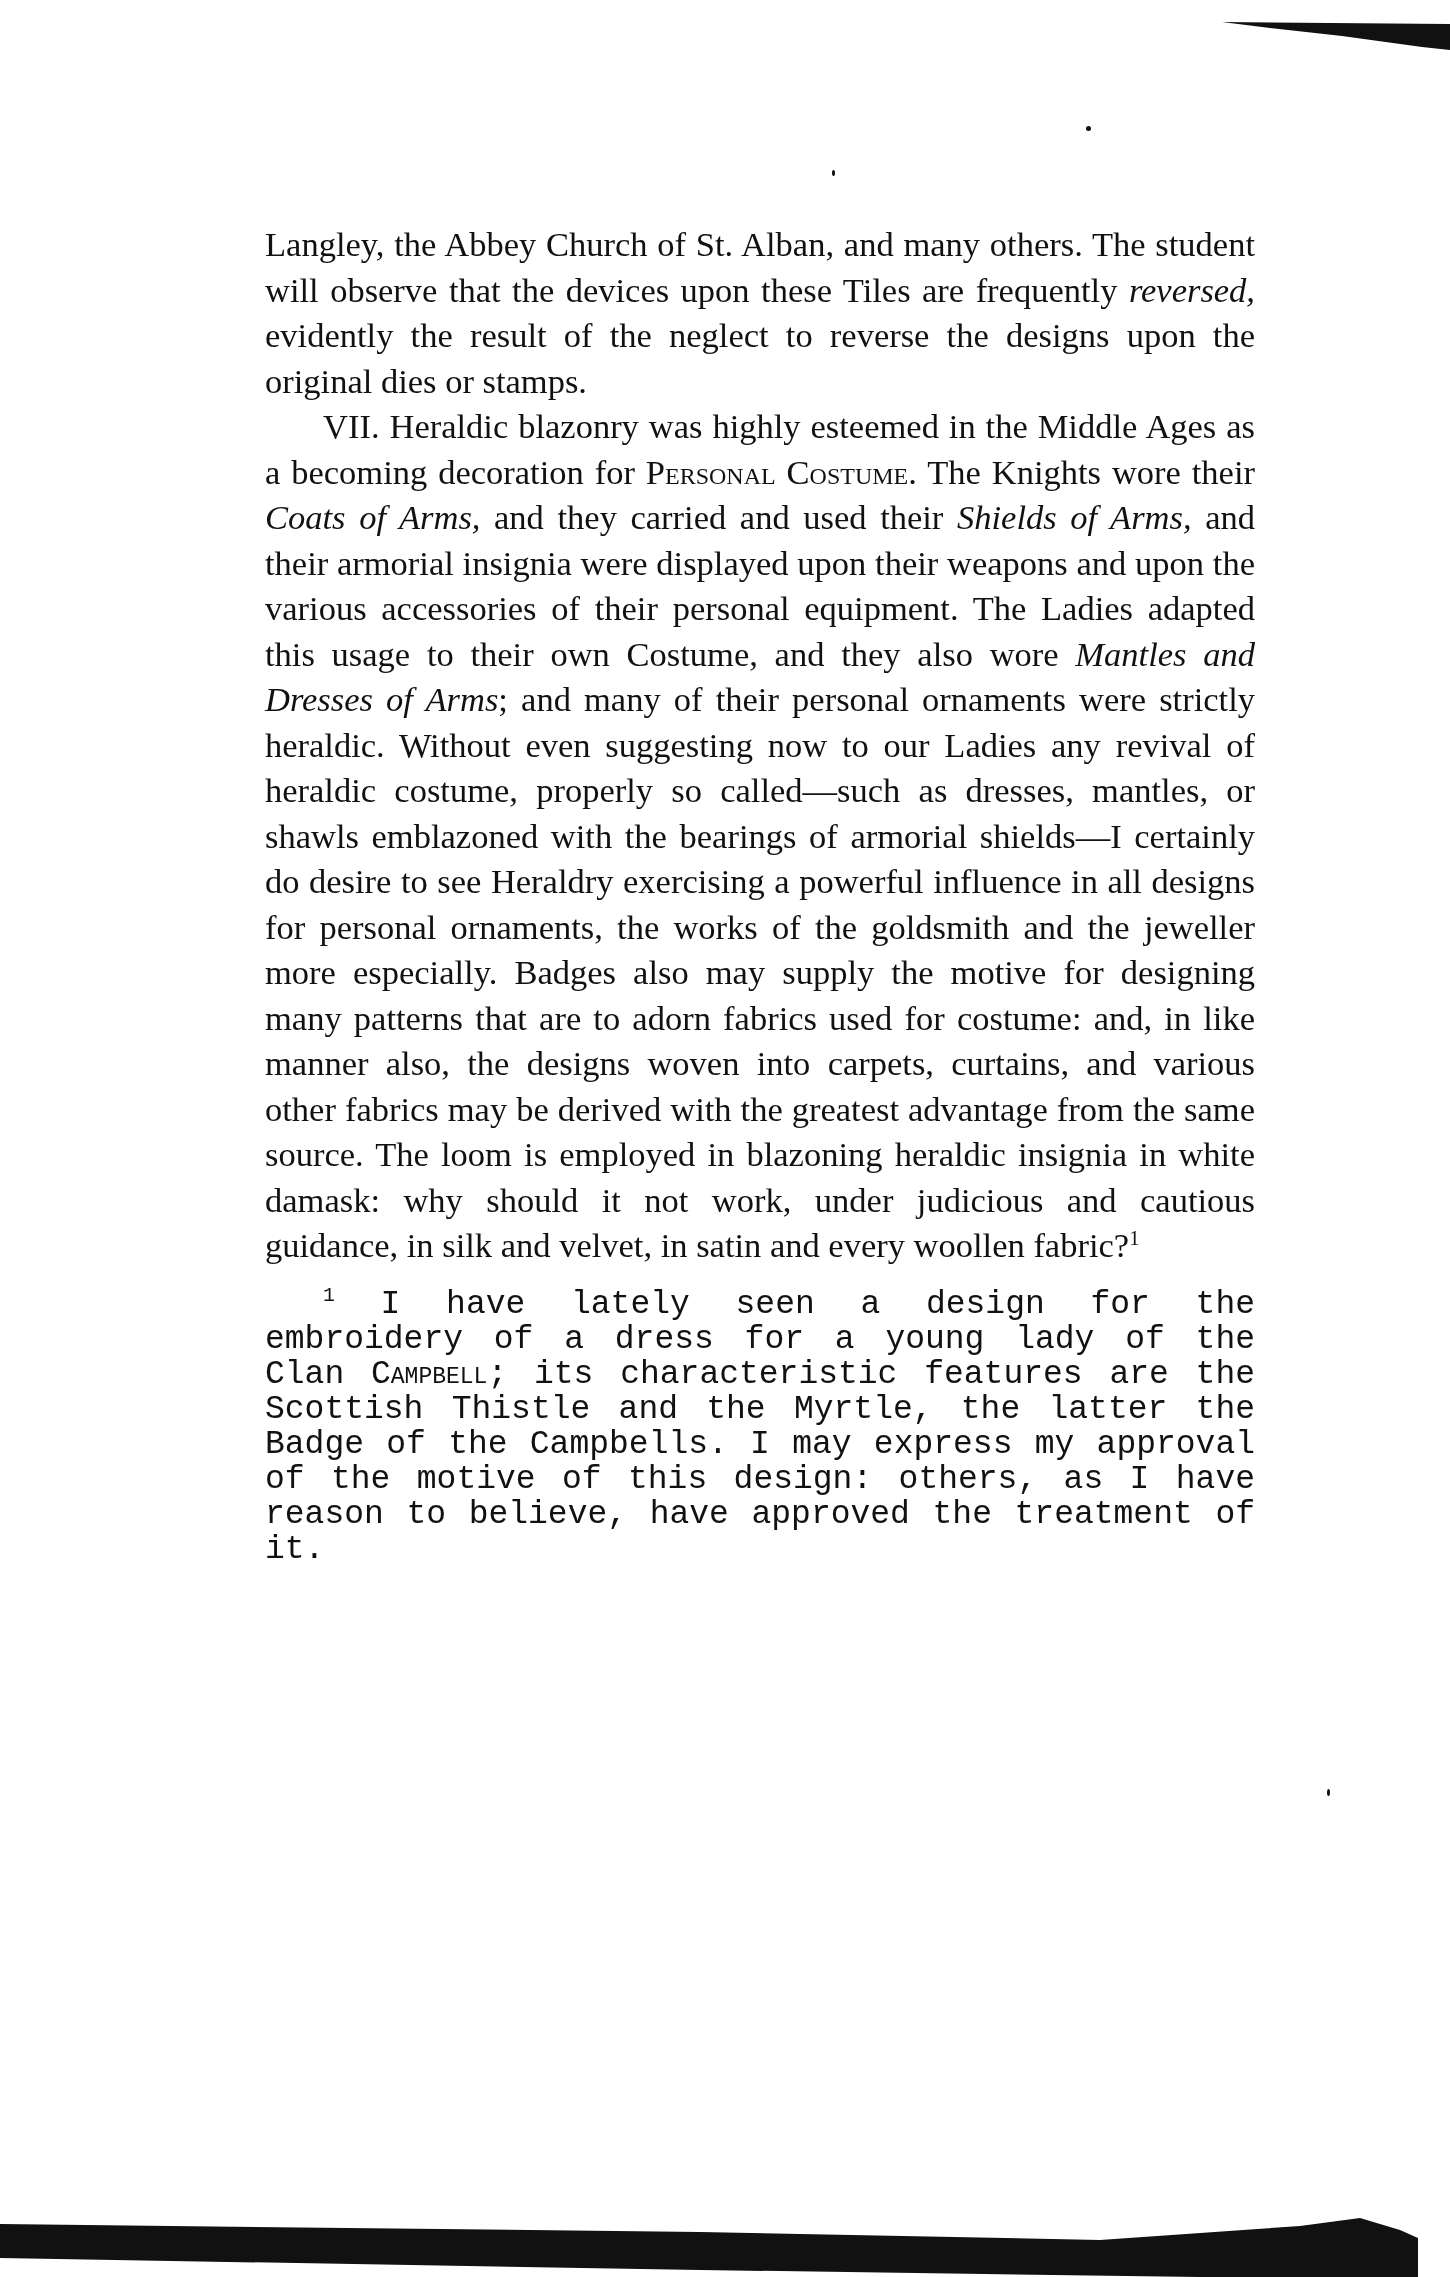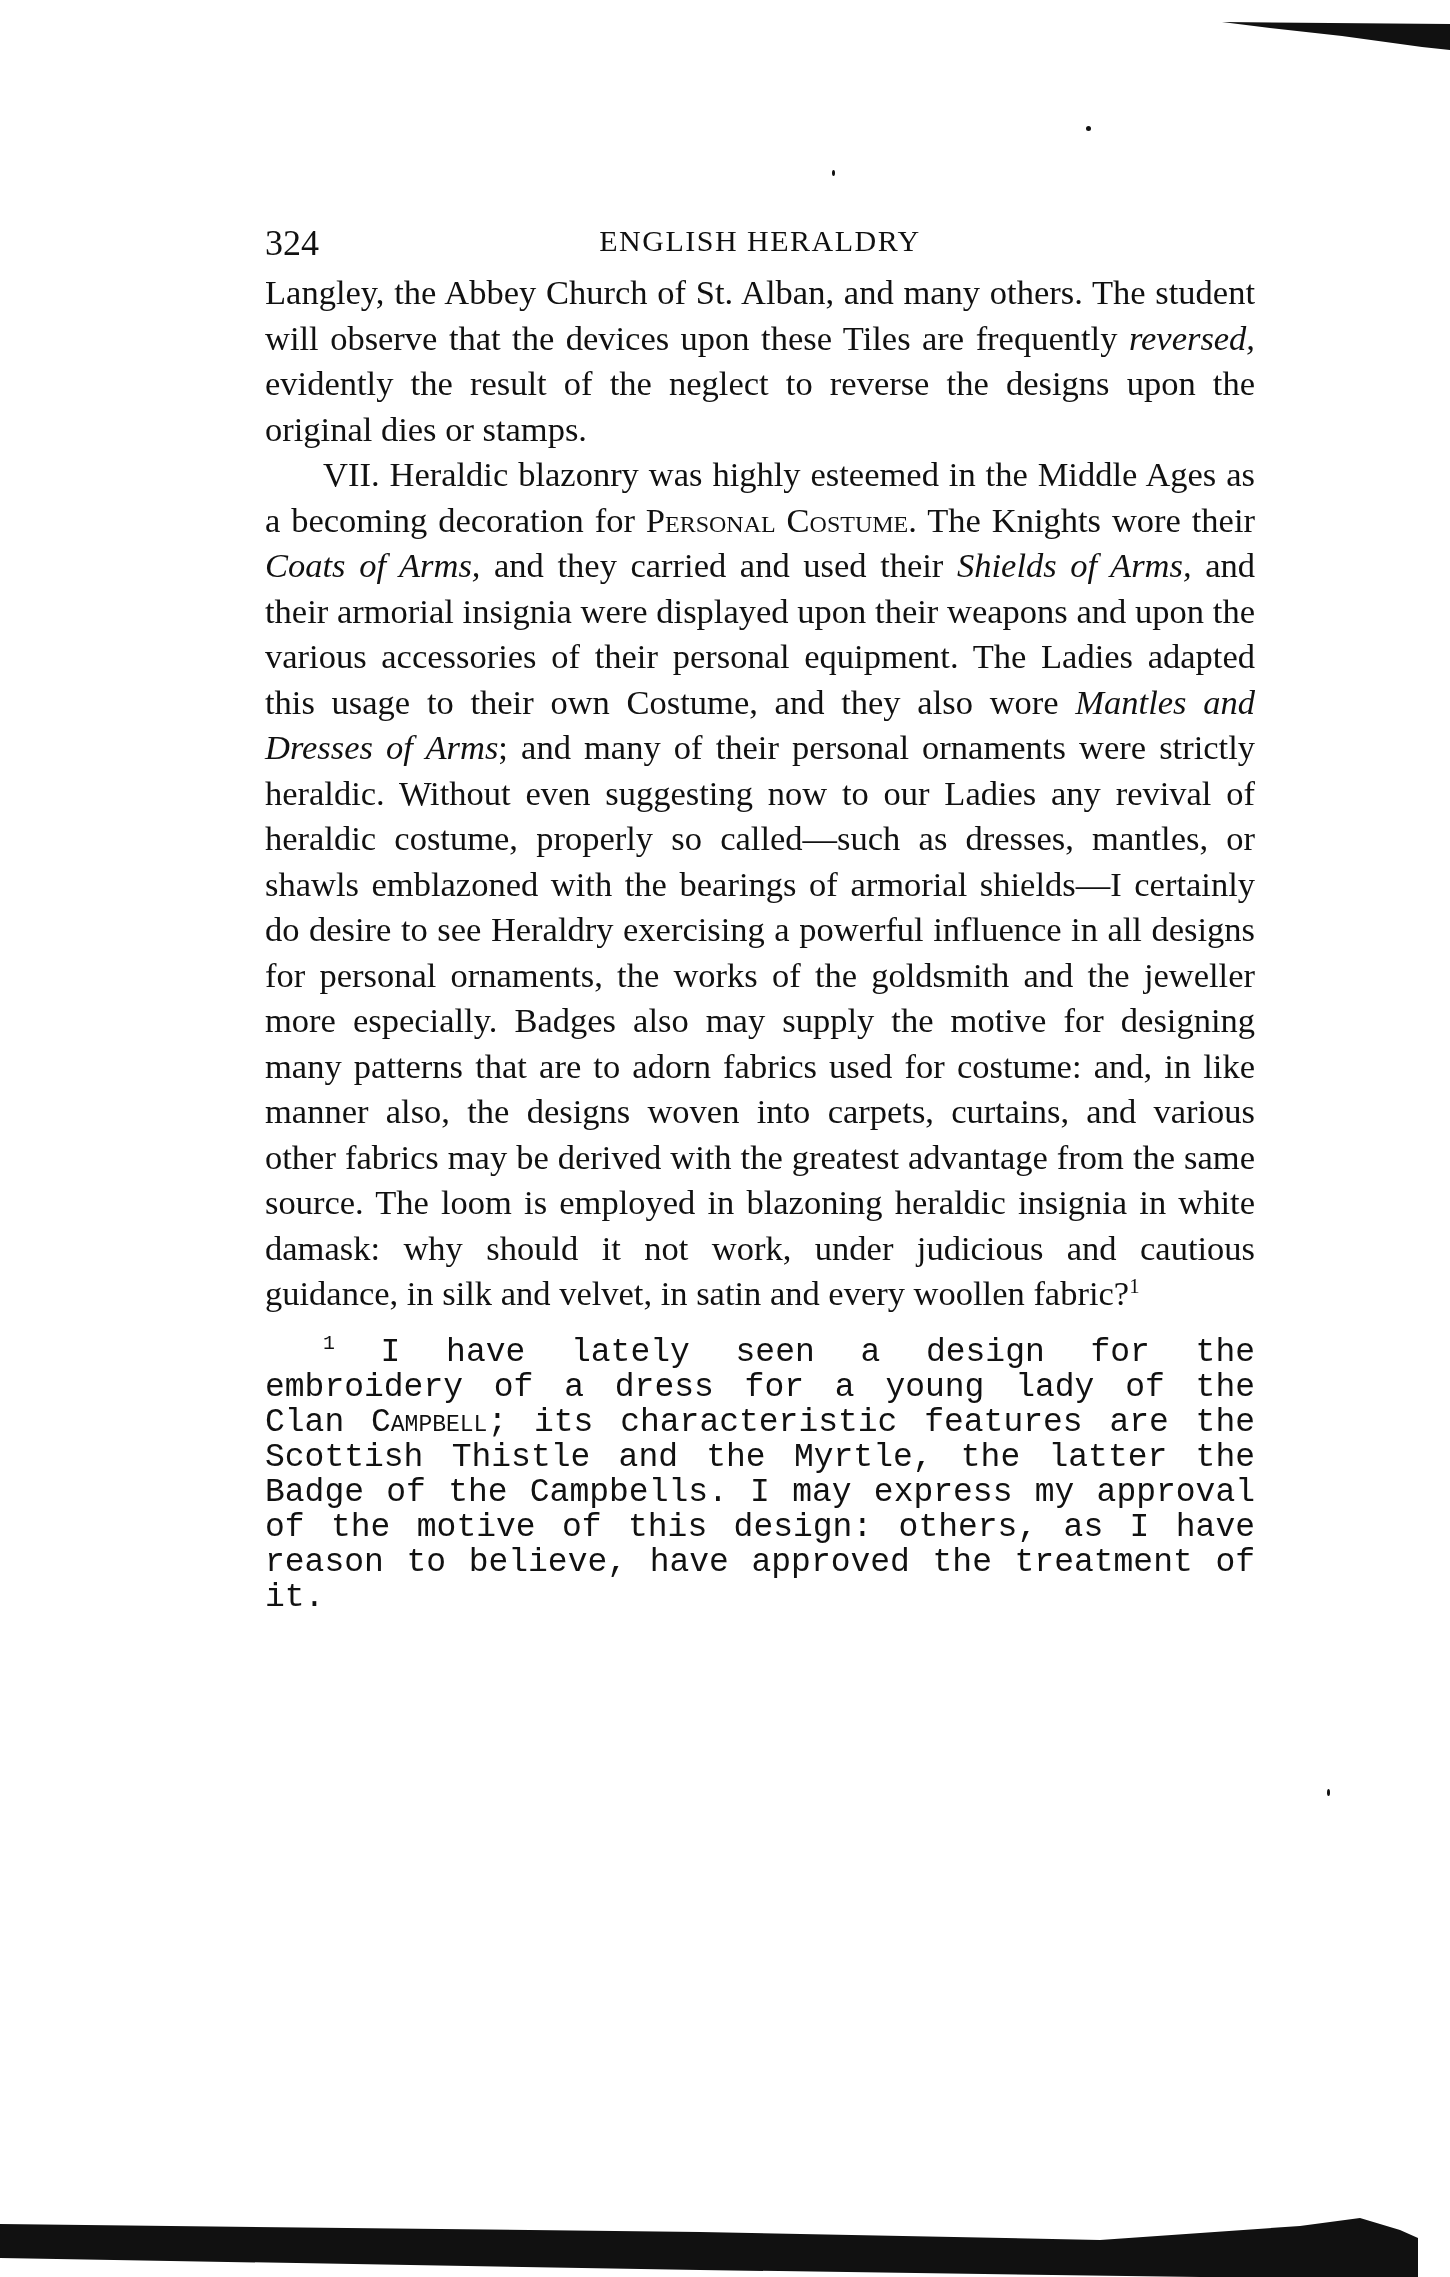--- a/index.html
+++ b/index.html
@@ -25,24 +25,20 @@
 <body>
 
 <svg class="artifact-top" viewBox="0 0 228 30" preserveAspectRatio="none">
   <path d="M0 0 L228 2 L228 28 L200 25 L120 14 L40 5 Z" fill="#111"></path>
 </svg>
 <div class="speck" style="left:1086px;top:126px;width:5px;height:5px;"></div>
 <div class="speck" style="left:832px;top:170px;width:3px;height:6px;"></div>
 <div class="speck" style="left:1327px;top:1789px;width:3px;height:7px;"></div>
 
 <div class="page">
-  <div class="header">
-    <span class="page-number">324</span>
-    <span class="running-head">ENGLISH HERALDRY</span>
-  </div>
 
   <div class="body-text">
     <p><span>Langley, the Abbey Church of St. Alban, and many others. The student will observe that the devices upon these Tiles are frequently </span><i>reversed,</i><span> evidently the result of the neglect to reverse the designs upon the original dies or stamps.</span></p>
 
     <p class="indent"><span>VII. Heraldic blazonry was highly esteemed in the Middle Ages as a becoming decoration for </span><span class="sc">Personal Costume.</span><span> The Knights wore their </span><i>Coats of Arms,</i><span> and they carried and used their </span><i>Shields of Arms,</i><span> and their armorial insignia were displayed upon their weapons and upon the various accessories of their personal equipment.  The Ladies adapted this usage to their own Costume, and they also wore </span><i>Mantles and Dresses of Arms</i><span>; and many of their personal ornaments were strictly heraldic.  Without even suggesting now to our Ladies any revival of heraldic costume, properly so called—such as dresses, mantles, or shawls emblazoned with the bearings of armorial shields—I certainly do desire to see Heraldry exercising a powerful influence in all designs for personal ornaments, the works of the goldsmith and the jeweller more especially.  Badges also may supply the motive for designing many patterns that are to adorn fabrics used for costume: and, in like manner also, the designs woven into carpets, curtains, and various other fabrics may be derived with the greatest advantage from the same source.  The loom is employed in blazoning heraldic insignia in white damask: why should it not work, under judicious and cautious guidance, in silk and velvet, in satin and every woollen fabric?</span><sup>1</sup></p>
 
   </div>
 
   <div class="footnotes">
     <p><sup>1</sup><span> I have lately seen a design for the embroidery of a dress for a young lady of the Clan </span><span class="sc">Campbell</span><span>; its characteristic features are the Scottish Thistle and the Myrtle, the latter the Badge of the Campbells.  I may express my approval of the motive of this design: others, as I have reason to believe, have approved the treatment of it.</span></p>

